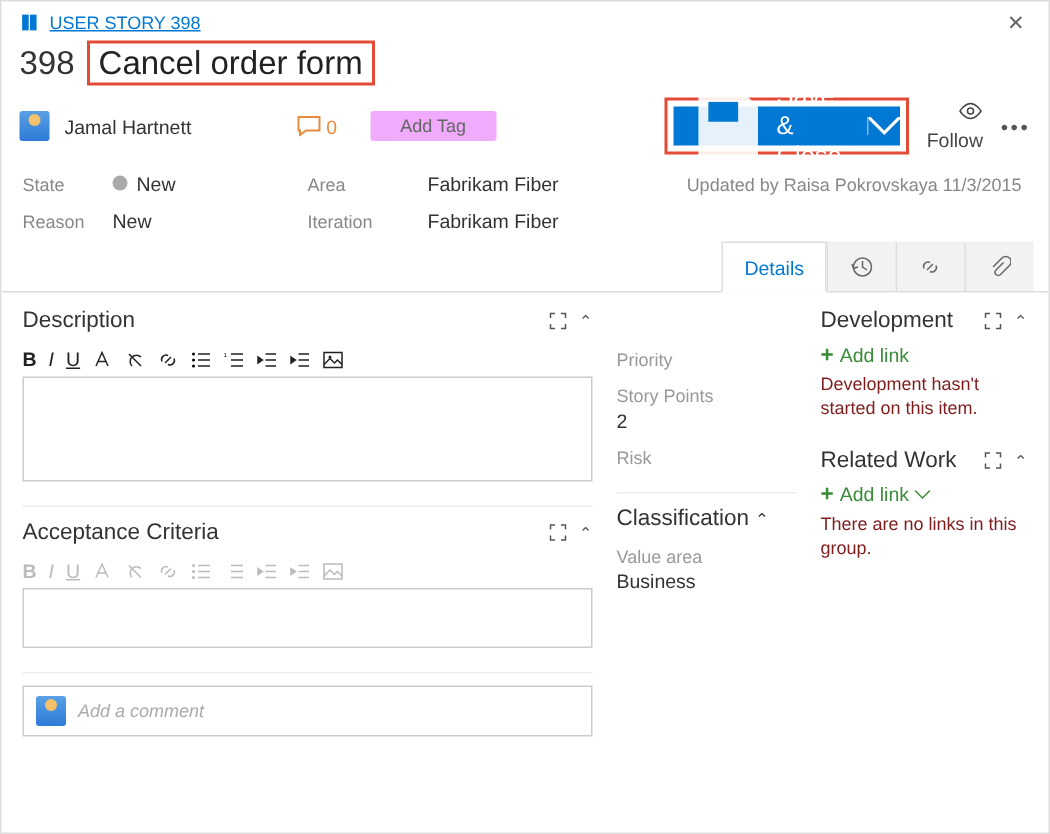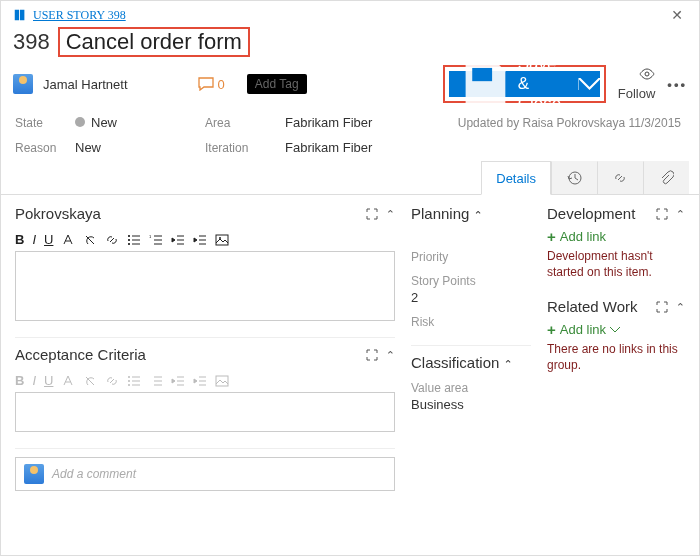--- a/index.html
+++ b/index.html
@@ -14,21 +14,21 @@
     overflow: hidden;
     position: relative;
     border: 1px solid #ddd;
   }
   .header-bar {
     display: flex;
     align-items: center;
     justify-content: space-between;
     padding: 4px 10px 0 12px;
   }
-  .breadcrumb { display: flex; align-items: center; gap: 6px; color: #0078d4; font-family: Liberation Serif, serif; }
+  .breadcrumb { display: flex; align-items: center; gap: 6px; color: #0078d4; }
   .breadcrumb a { color: #0078d4; text-decoration: underline; font-size: 12px; }
   .breadcrumb svg { width: 14px; height: 14px; }
   .close-x { font-size: 14px; color: #666; cursor: pointer; padding: 2px 6px; }
   .title-row {
     display: flex;
     align-items: baseline;
     padding: 2px 0 4px 12px;
     gap: 8px;
   }
   .wi-id { font-size: 22px; color: #333; }
@@ -38,21 +38,21 @@
     display: flex;
     align-items: center;
     padding: 4px 12px 8px 12px;
     gap: 10px;
   }
   .avatar { width: 20px; height: 20px; background: linear-gradient(#5aa0e6,#2d7bd8); border-radius: 2px; position: relative; }
   .avatar::after { content:""; position:absolute; width:8px; height:8px; background:#f5c26b; border-radius:50%; top:2px; left:6px; }
   .assignee { color: #333; font-size: 13px; }
   .comment-ico { display:flex; align-items:center; gap:4px; color:#e68a3e; margin-left: 60px;}
   .comment-ico svg { width:16px; height:14px; }
-  .add-tag { background:#000000; color:#666; font-size:12px; padding:3px 8px; border-radius:2px; margin-left:12px;}
+  .add-tag { background:#f0abfc; color:#666; font-size:12px; padding:3px 20px; border-radius:2px; margin-left:12px;}
   .actions { margin-left: auto; display:flex; align-items:center; gap:12px; }
   .save-wrap { border: 2px solid #e34b37; padding: 4px; display:flex; }
   .save-btn { background:#0078d4; color:#fff; display:flex; align-items:center; height:26px; }
   .save-btn .main { display:flex; align-items:center; gap:6px; padding:0 10px; font-size:17px; }
   .save-btn .caret { border-left:1px solid rgba(255,255,255,.5); width:22px; display:flex; align-items:center; justify-content:center; }
   .follow { display:flex; align-items:flex-end; gap:6px; color:#444;flex-direction:column; }
   .follow svg { width:16px; height:12px; }
   .more-dots { letter-spacing: 2px; color:#555; font-weight:bold; }
 
   .info-grid {
@@ -195,21 +195,21 @@
     <svg viewBox="0 0 16 16">
         <path d="M11 5l-5 5a2 2 0 003 3l6-6a3 3 0 00-5-5L4 8" stroke="#666" fill="none"></path>
       </svg>
   </div>
 </div>
 
 <div class="columns">
 
   <div class="col-left">
     <div class="section-head">
-      <div class="section-title">Pokrovskaya</div>
+      <div class="section-title">Description</div>
       <div class="section-ctrl">
         <svg viewBox="0 0 12 12">
             <path d="M1 4V1h3M11 8v3H8M8 1h3v3M1 8v3h3" stroke="#555" fill="none"></path>
           </svg>
         <span class="caret-up"></span>
       </div>
     </div>
     <div class="rte-toolbar">
       <span style="font-weight:bold">B</span>
       <span style="font-style:italic">I</span>
@@ -293,24 +293,20 @@
     <div class="rte-area small"></div>
 
     <hr class="sep">
     <div class="discussion-box">
       <div class="avatar"></div>
       <div class="ph">Add a comment</div>
     </div>
   </div>
 
   <div class="col-mid">
-    <div class="subhead">
-      <span>Planning</span>
-      <span class="caret-up"></span>
-    </div>
     <div class="field-lbl" style="margin-top:28px">Priority</div>
     <div class="field-lbl">Story Points</div>
     <div class="field-val">2</div>
     <div class="field-lbl">Risk</div>
 
     <hr class="sep">
     <div class="subhead">
       <span>Classification</span>
       <span class="caret-up"></span>
     </div>

